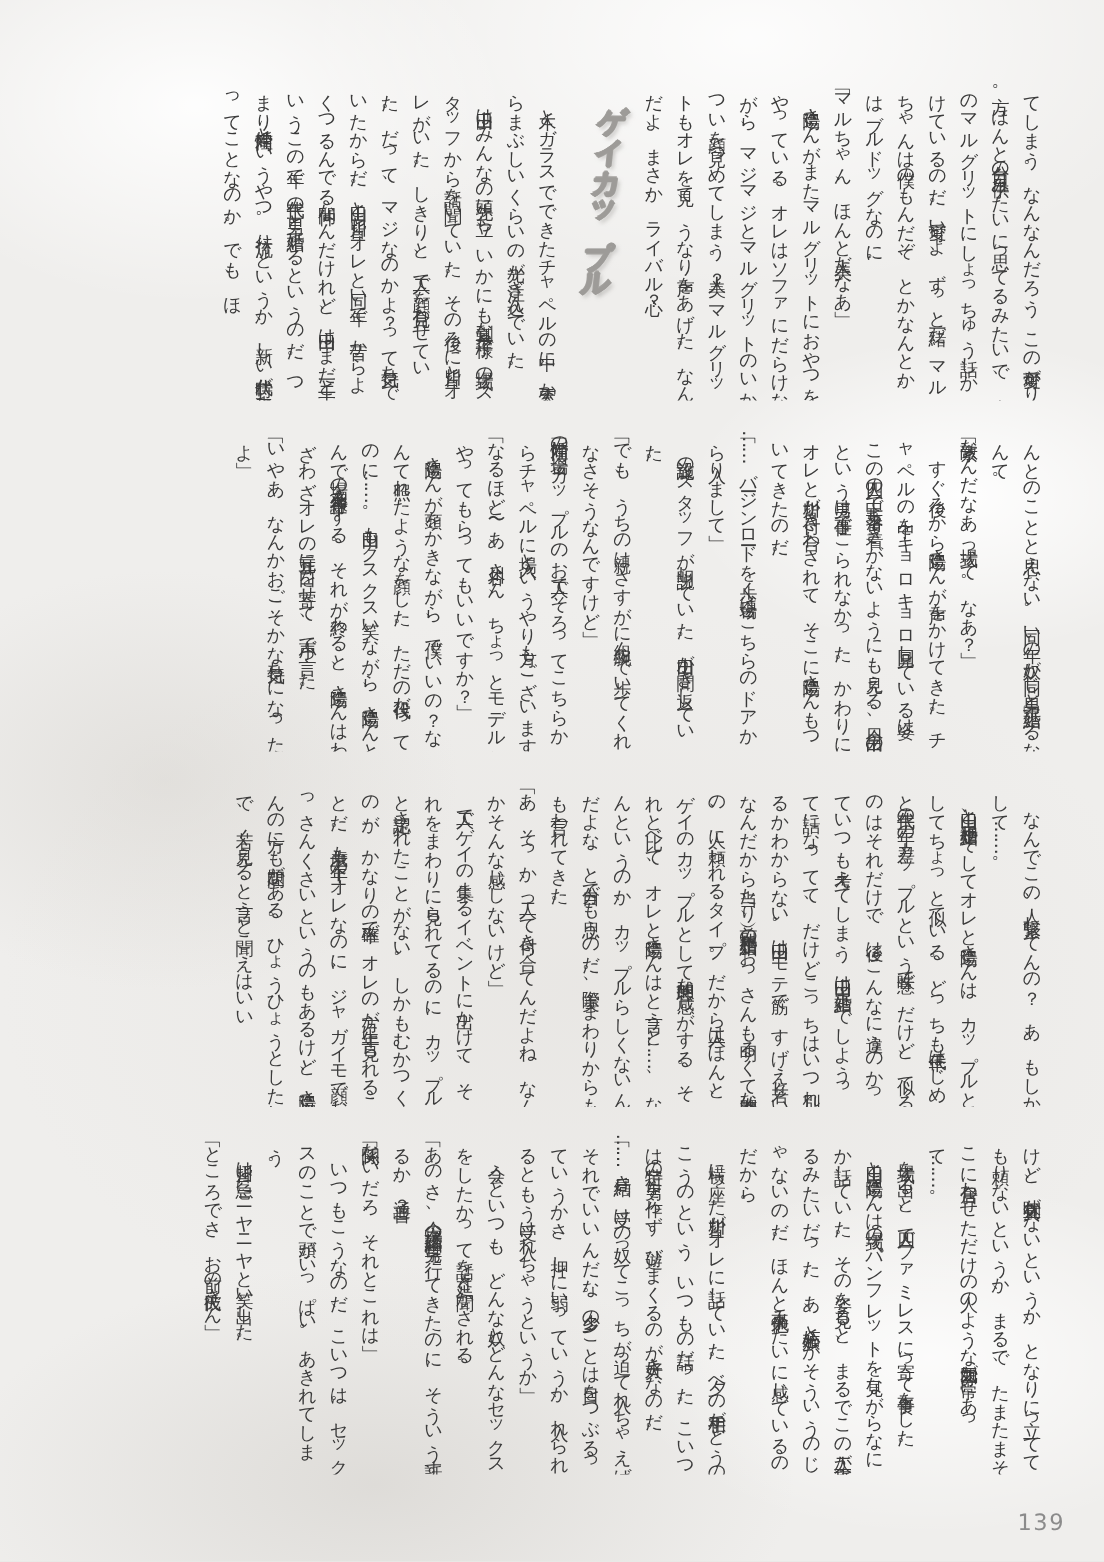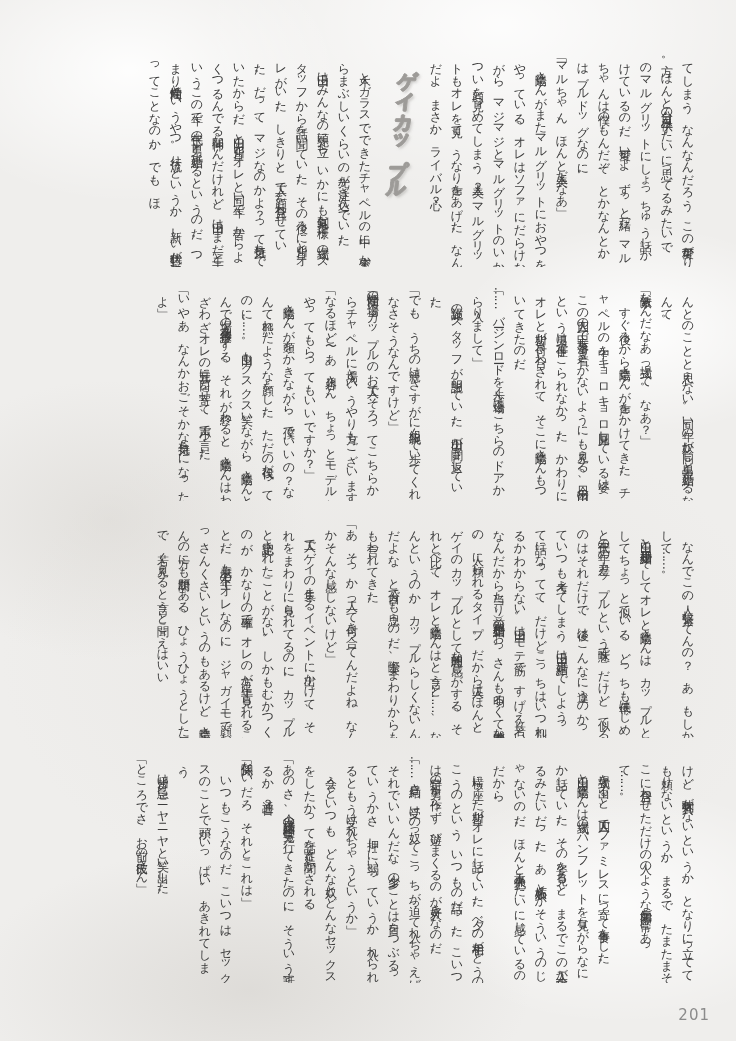--- a/index.html
+++ b/index.html
@@ -100,15 +100,15 @@
     <p class="indent">横に座った皆川がオレに話していた。夕べの相手がどうのこうのという、いつもの話だった。こいつは特定の男を作らず、遊びまくるのが大好きなのだ。</p>
     <p>「……結局さ、受けの奴ってこっちが迫って入れちゃえばそれでいいんだな。多少のことは目をつぶるっていうかさ、押しに弱いっていうか、入れられるともう受け入れちゃうというか」</p>
     <p class="indent">会うといつも、どんな奴とどんなセックスをしたかって話を延々と聞かされる。</p>
     <p>「あのさ、今、結婚式場の見学に行ってきたのに、そういう話するか、普通？」</p>
     <p>「関係ないだろ、それとこれは」</p>
     <p class="indent">いつもこうなのだ、こいつは。セックスのことで頭がいっぱい。あきれてしまう。</p>
     <p class="indent">皆川は急にニヤニヤと笑い出した。</p>
     <p>「ところでさ、お前の彼氏さん」</p>
   </section>
 
-  <div class="page-number">201</div>
+  <div class="page-number">139</div>
 
 </div>
 
 </body></html>

